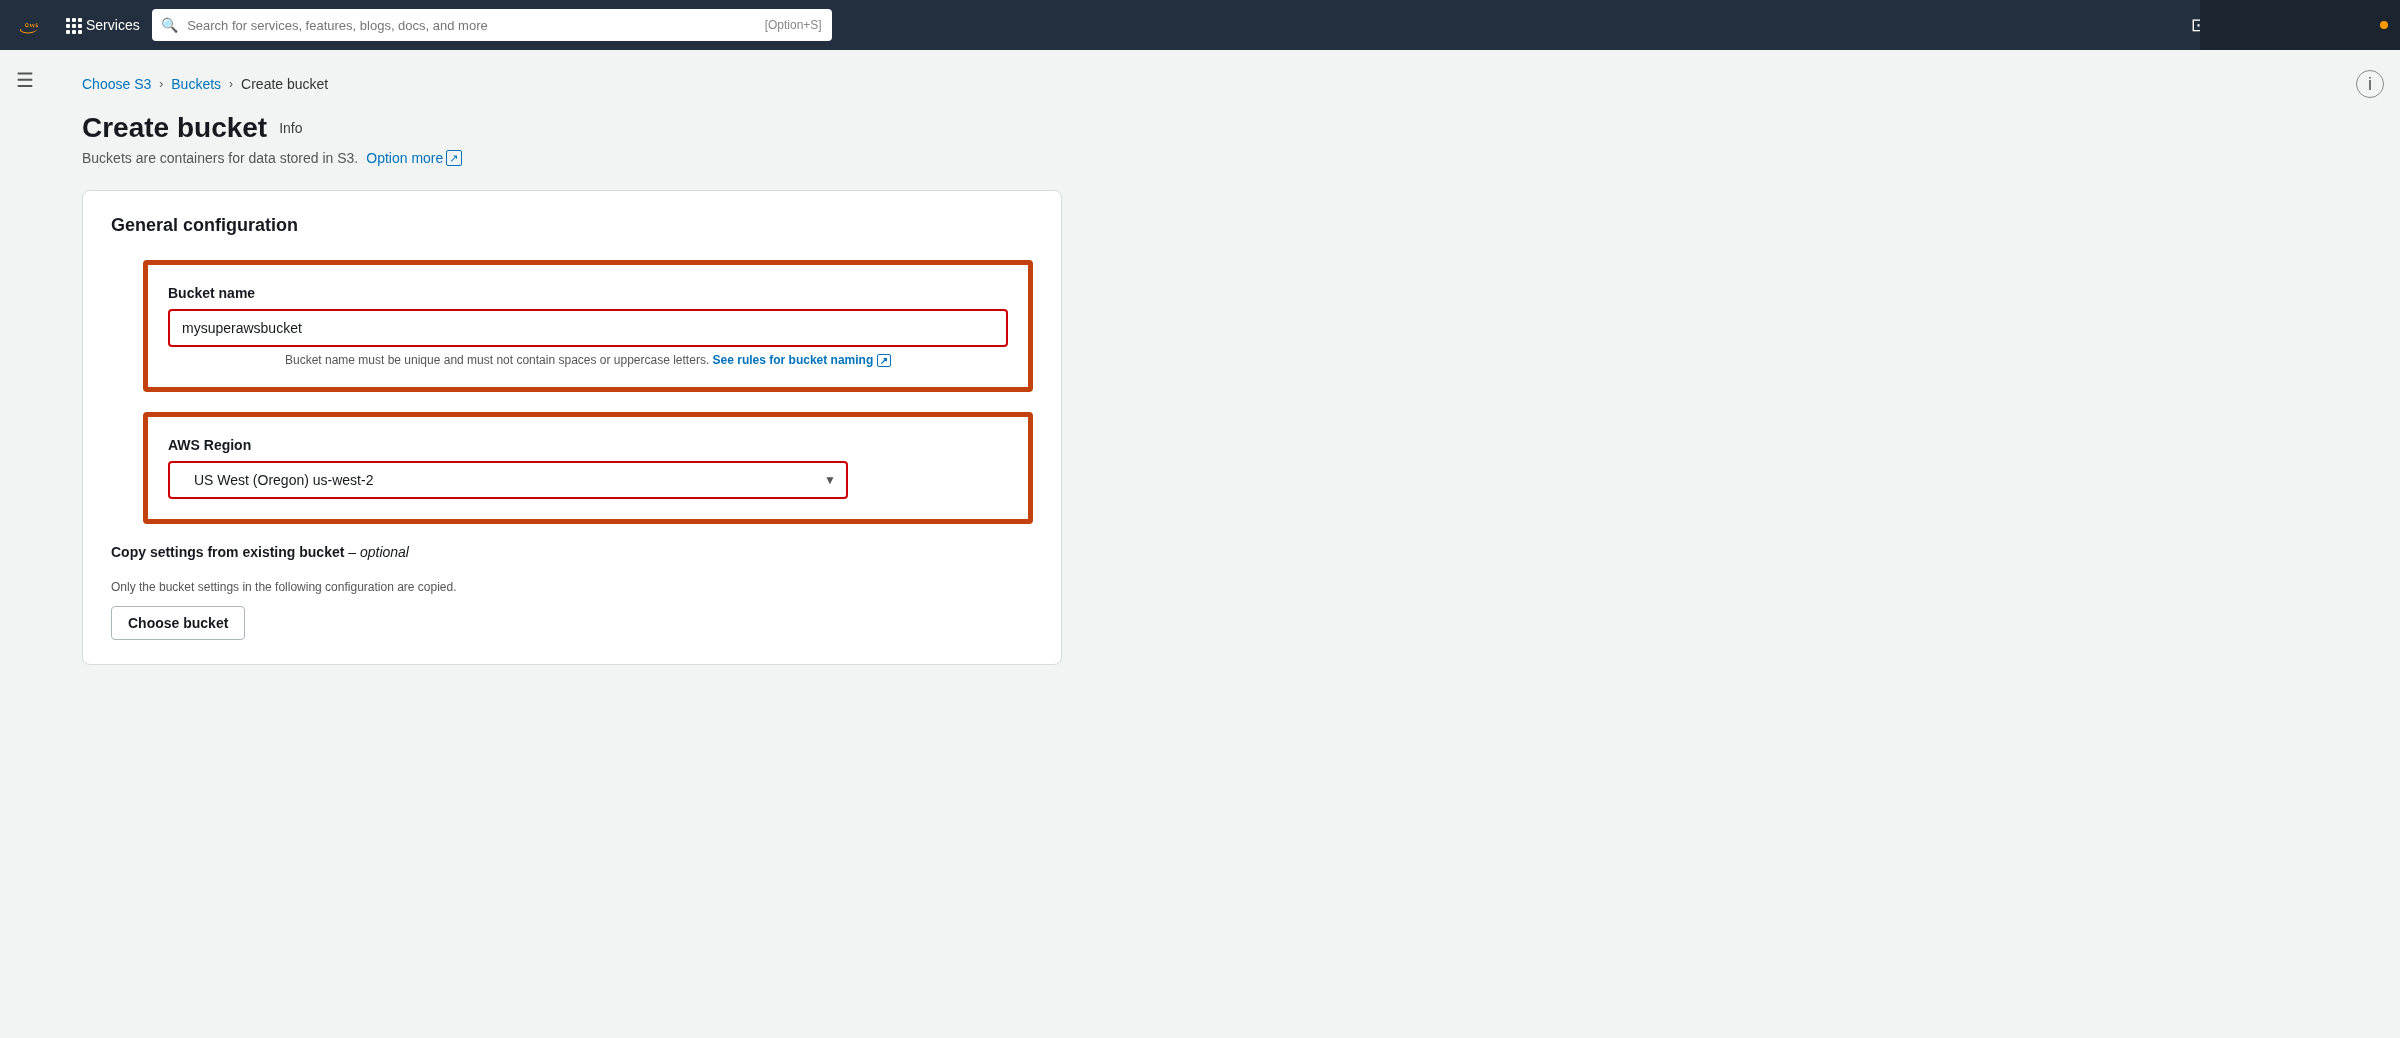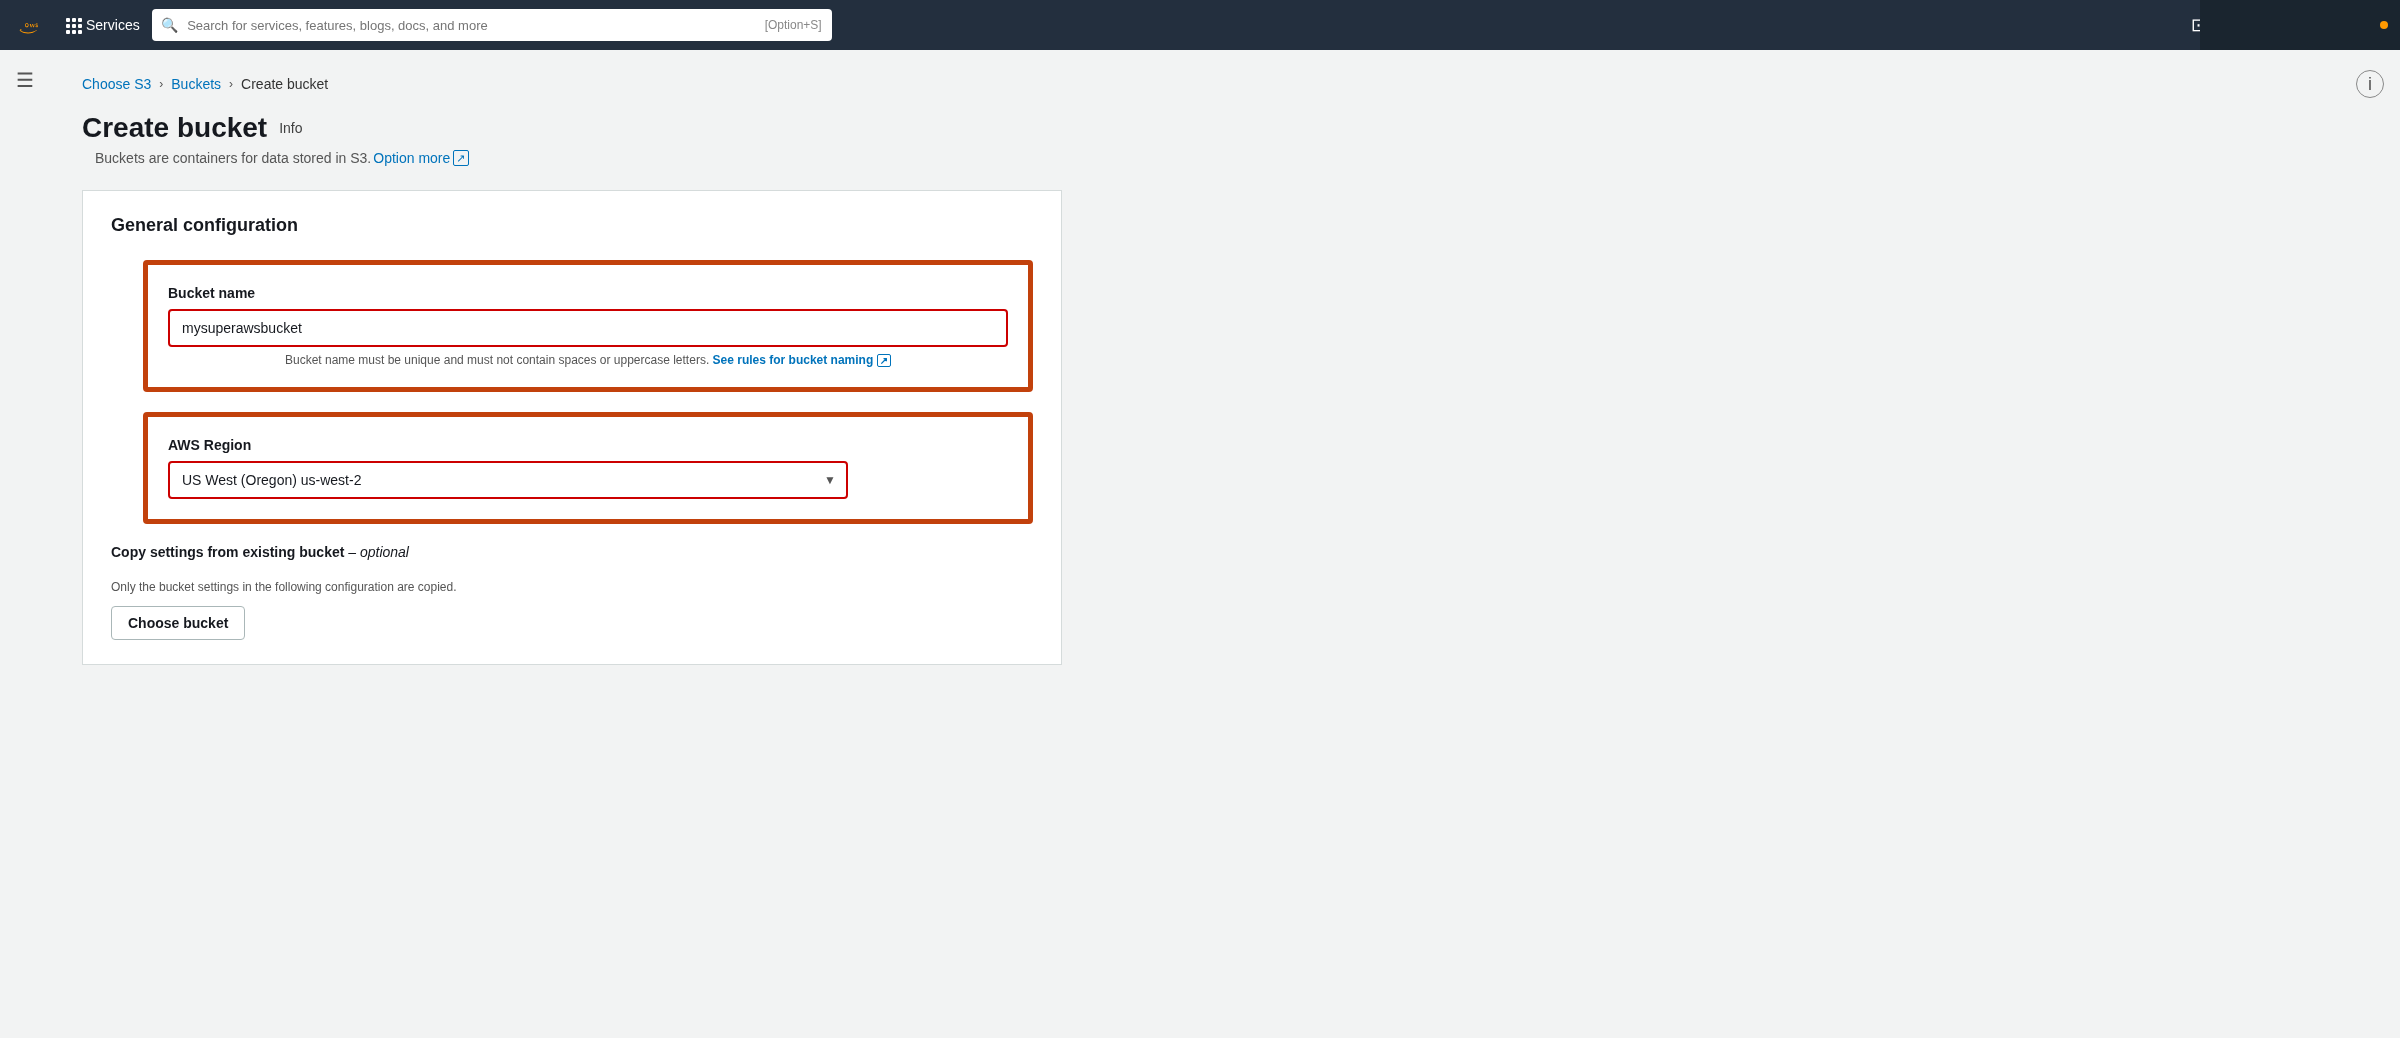--- a/index.html
+++ b/index.html
@@ -179,22 +179,21 @@
       color: #404040;
       font-size: 14px;
       cursor: pointer;
       text-decoration: none;
     }
     .page-subtitle {
       font-size: 14px;
       color: #555;
       display: flex;
       align-items: flex-start;
-      gap: 2px;
-      margin-left: 13px;
+      gap: 8px;
     }
     .learn-more-link {
       color: #0073bb;
       cursor: pointer;
       text-decoration: none;
       display: flex;
       align-items: center;
       gap: 3px;
     }
     .ext-icon {
@@ -202,21 +201,21 @@
       border: 1px solid #0073bb;
       padding: 0 2px;
       border-radius: 2px;
       line-height: 1.3;
     }
 
     
     .card {
       background: #fff;
       border: 1px solid #d5dbdb;
-      border-radius: 0;
+      border-radius: 8px;
       padding: 24px 28px;
       max-width: 980px;
     }
     .card-title {
       font-size: 18px;
       font-weight: 700;
       color: #16191f;
       margin-bottom: 24px;
     }
 
@@ -267,21 +266,21 @@
     }
     .form-select-wrapper {
       position: relative;
       max-width: 680px;
     }
     .form-select {
       width: 100%;
       height: 38px;
       border: 2px solid #cc0000;
       border-radius: 4px;
-      padding: 0 36px 0 12px;
+      padding: 0 36px 0 24px;
       font-size: 14px;
       color: #16191f;
       appearance: none;
       background: #fff;
       cursor: pointer;
       outline: none;
     }
     .select-arrow {
       position: absolute;
       right: 12px;

